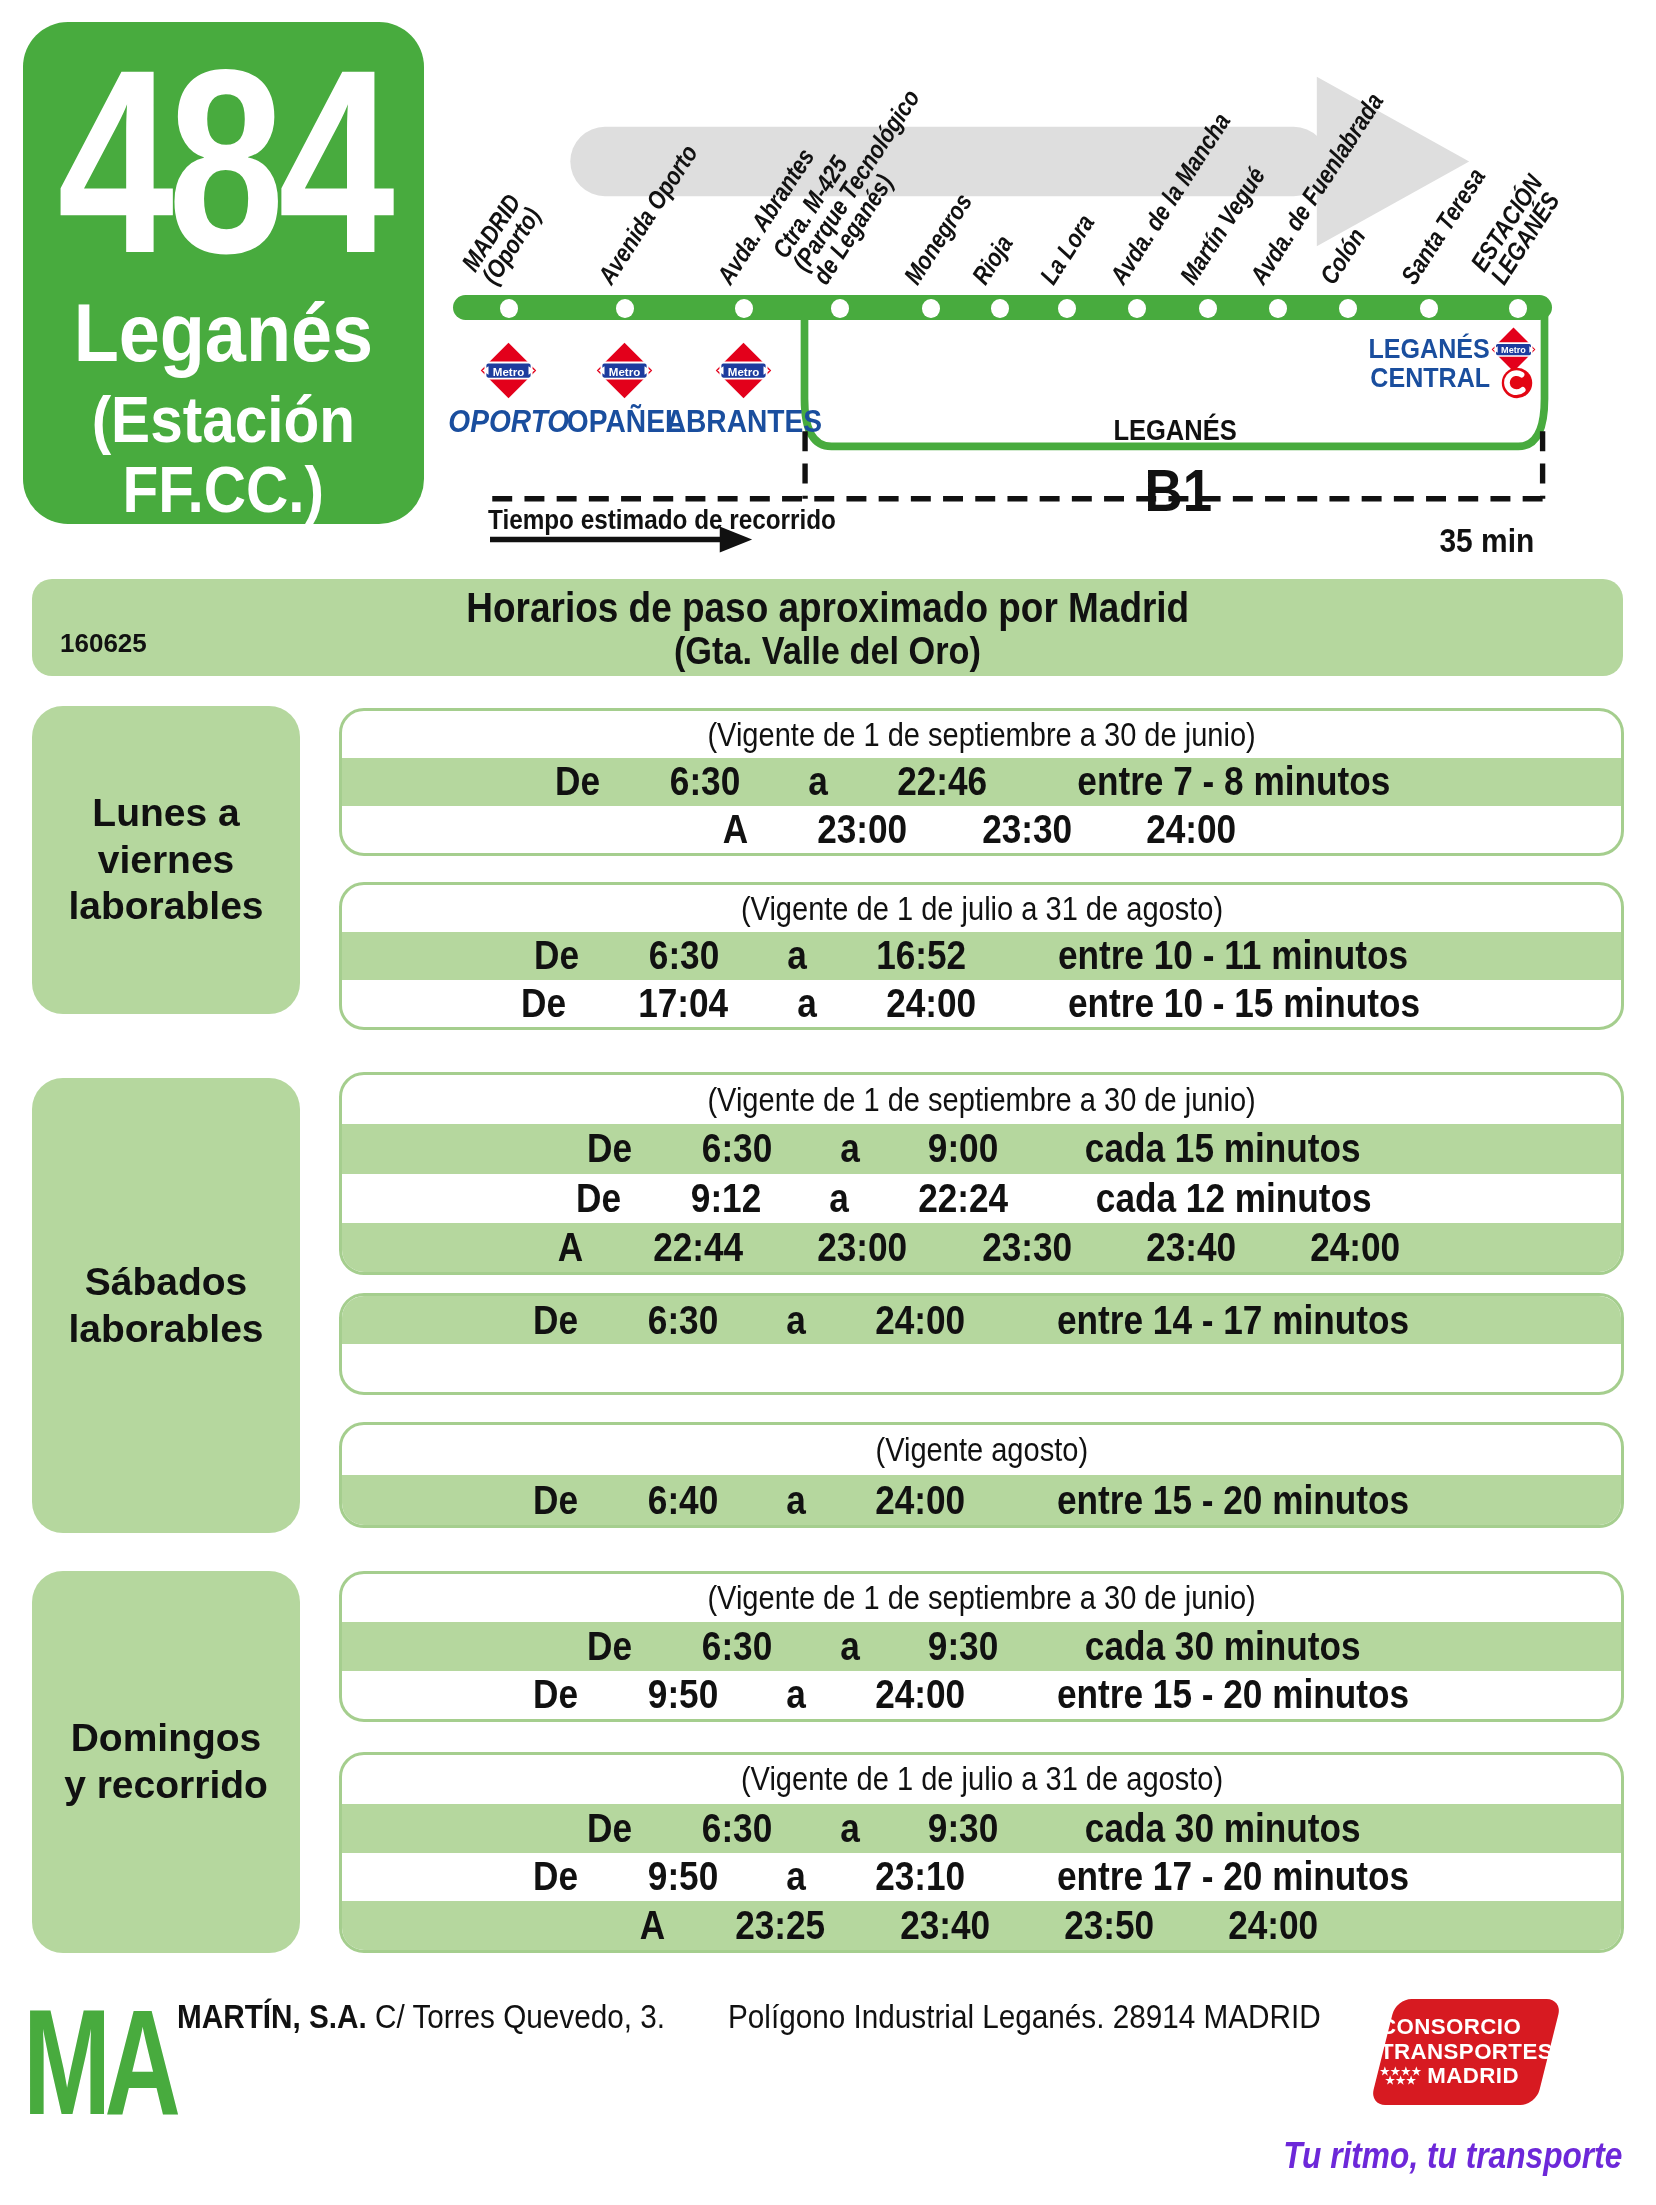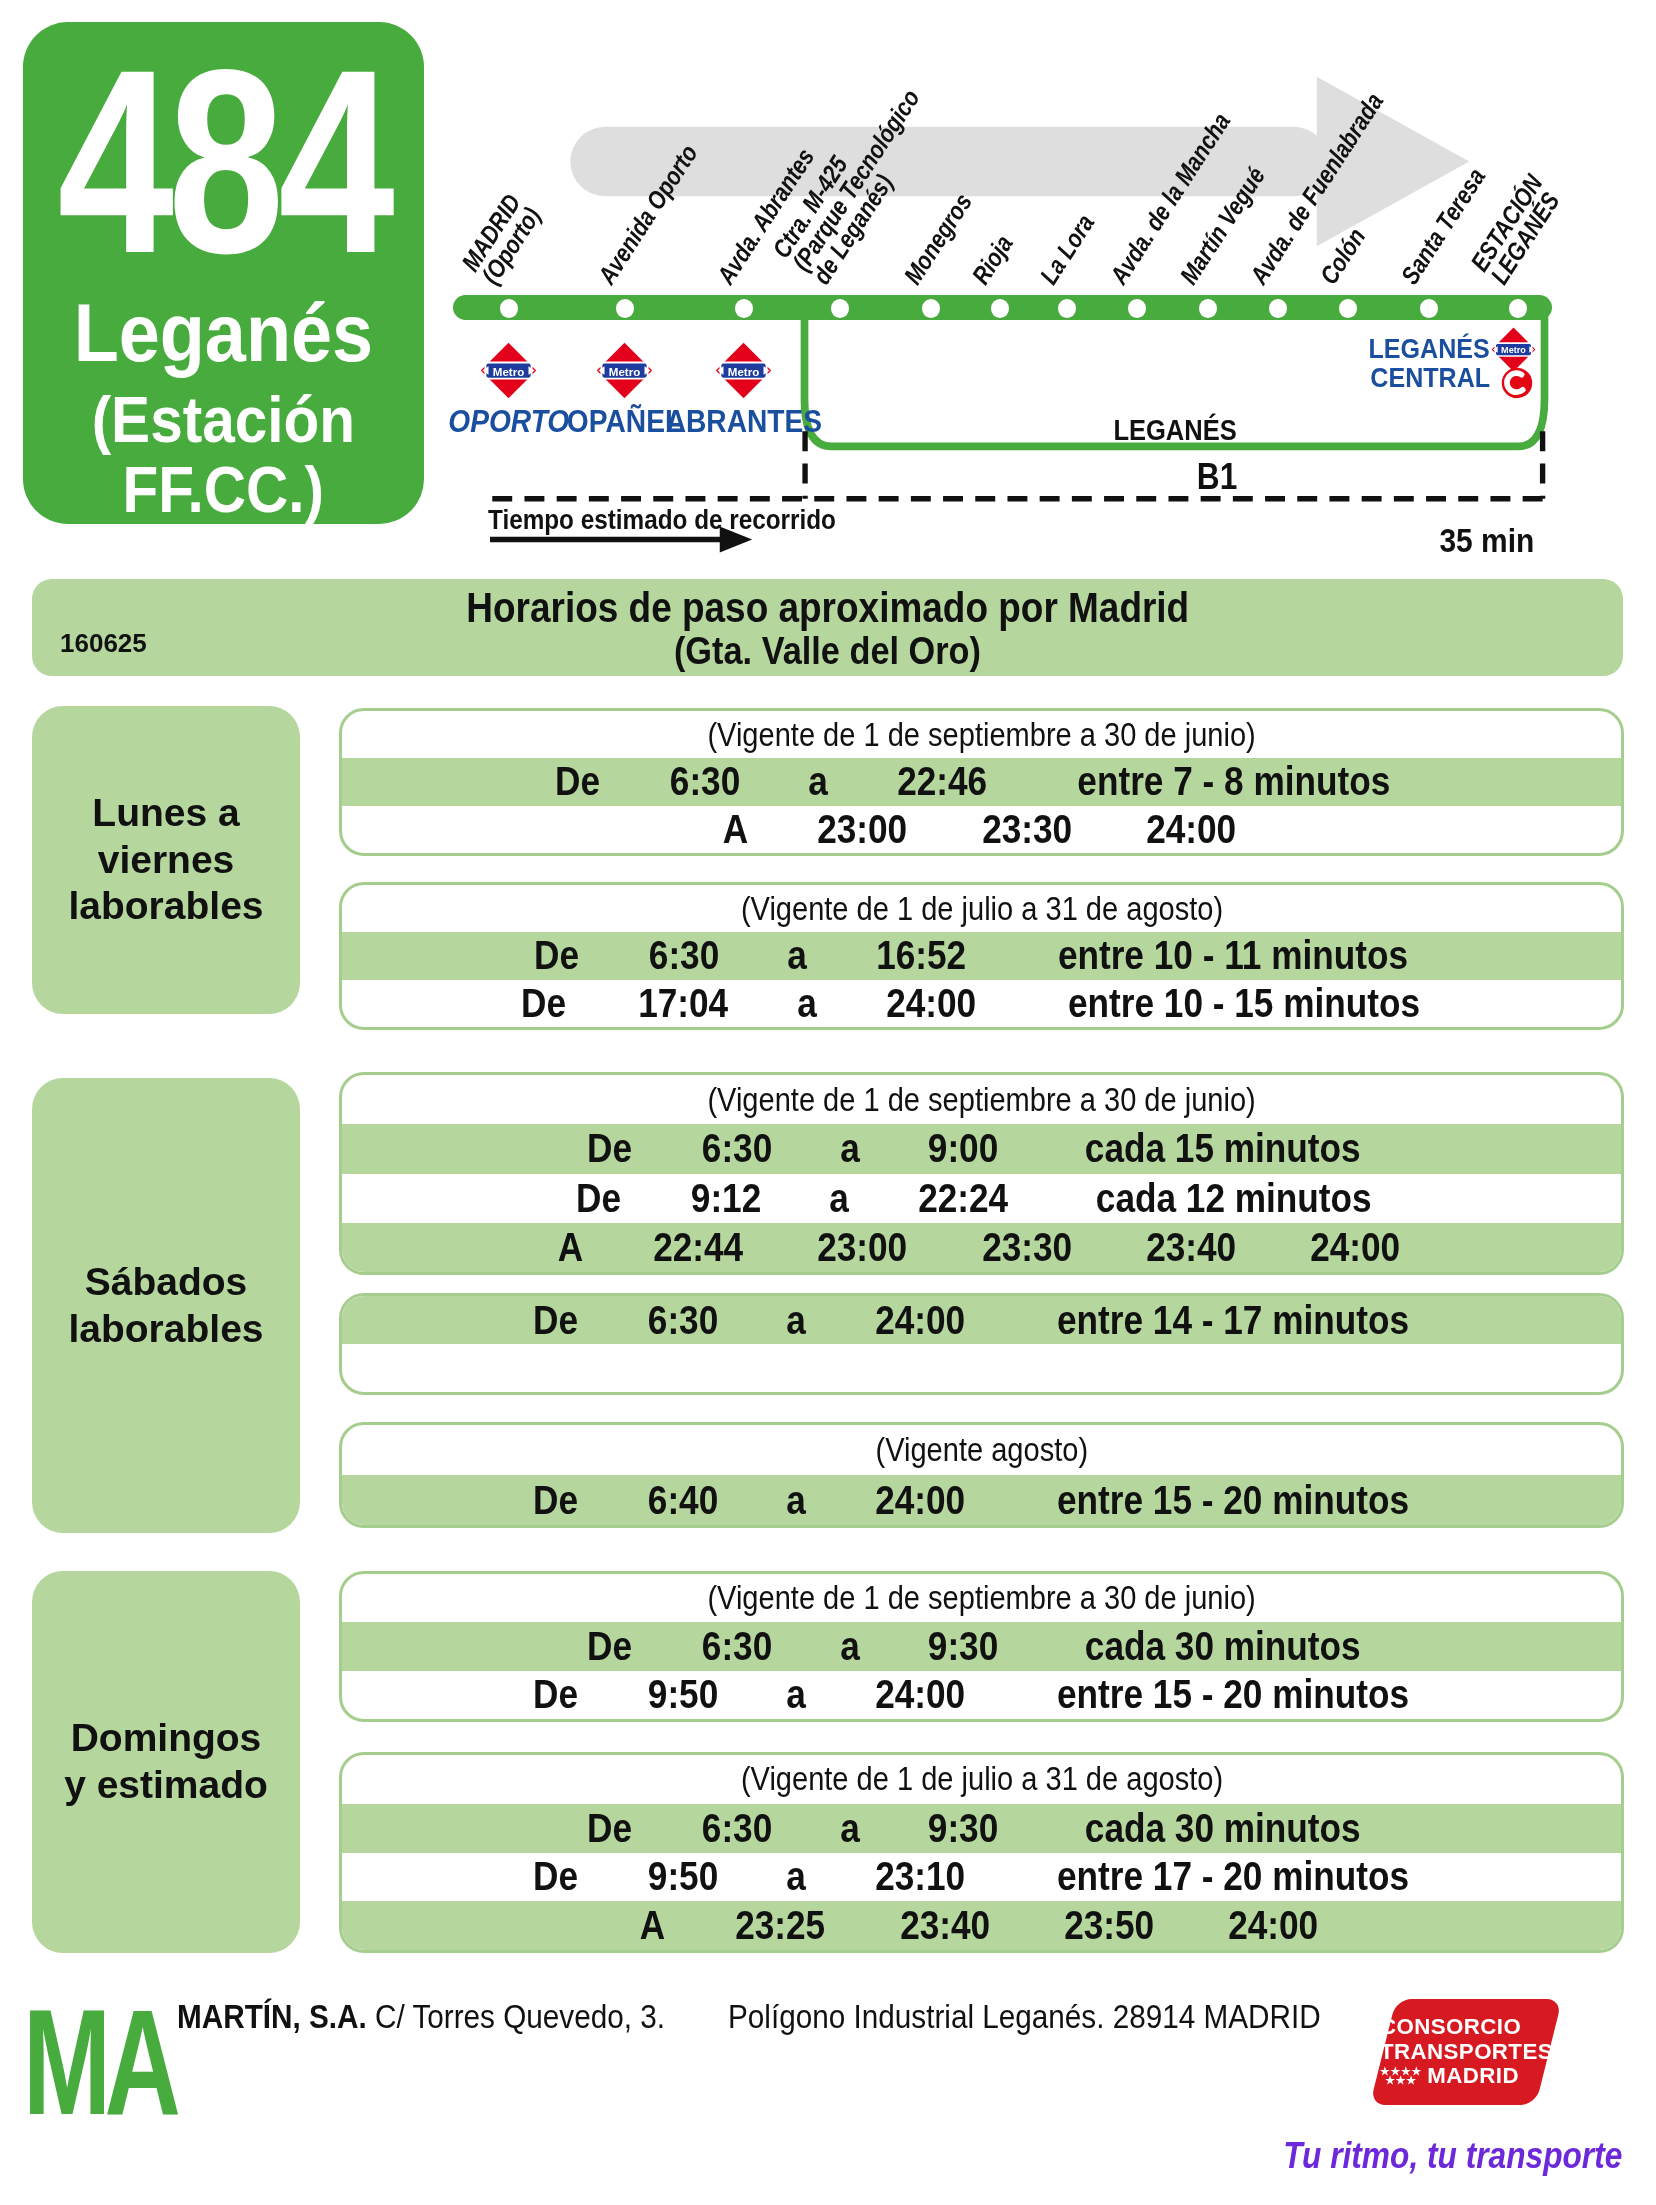--- a/index.html
+++ b/index.html
@@ -22,21 +22,21 @@
   .route-line{left:453px;top:295px;width:1099px;height:25.4px;background:#48AB3E;border-radius:13px;}
   .stop-dot{position:absolute;top:299px;width:17.7px;height:18.5px;background:#fff;border-radius:50%;}
   .stop-label{position:absolute;transform-origin:0 0;transform:rotate(-57deg) translateY(-100%);
               font-weight:700;font-style:italic;font-size:25.4px;line-height:.95;white-space:nowrap;}
   .stop-label .ln span{display:inline-block;transform:scaleX(.84);transform-origin:0 100%;}
   .metro-name{position:absolute;top:403px;width:185px;text-align:center;color:#1A4E9E;
               font-weight:700;font-size:32px;}
   .terminal{left:1280px;top:334px;width:210px;text-align:right;color:#1A4E9E;
             font-weight:700;font-size:28.5px;line-height:1.02;}
   .zone-name{left:1021px;top:414px;width:308px;text-align:center;font-weight:700;font-size:29px;}
-  .zone-code{left:1140px;top:456px;width:154px;text-align:center;font-weight:700;font-size:36px;}
+  .zone-code{left:1140px;top:456px;width:154px;font-weight:700;font-size:60px;}
   .time-caption{left:488px;top:505px;font-weight:700;font-size:27px;}
   .duration{left:1417px;top:521px;width:139px;text-align:center;font-weight:700;font-size:34px;}
 
   
   .title-bar{left:32px;top:579px;width:1591px;height:97px;background:#B5D79E;border-radius:20px;
              display:flex;flex-direction:column;align-items:center;justify-content:center;}
   .sheet-code{position:absolute;left:28px;top:49px;font-weight:700;font-size:26px;}
   .title-l1{font-size:42px;font-weight:700;line-height:1.12;}
   .title-l2{font-size:39px;font-weight:700;line-height:1.05;}
 
@@ -311,21 +311,21 @@
         <div class="srow green">
           <span class="cell cx">De</span>
           <span class="cell cx">6:40</span>
           <span class="cell cx">a</span>
           <span class="cell cx">24:00</span>
           <span class="cell cx">entre 15 - 20 minutos</span>
         </div>
       </div>
       <div class="sec-label" style="top: 1571px; height: 382px;">
         <div>Domingos</div>
-        <div>y estimado</div>
+        <div>y recorrido</div>
       </div>
       <div class="sched-box" style="top: 1571px; height: 151px; grid-template-rows: repeat(3, 1fr);">
         <div class="srow hdr">
           <span class="cell cx">(Vigente de 1 de septiembre a 30 de junio)</span>
         </div>
         <div class="srow green">
           <span class="cell cx">De</span>
           <span class="cell cx">6:30</span>
           <span class="cell cx">a</span>
           <span class="cell cx">9:30</span>

